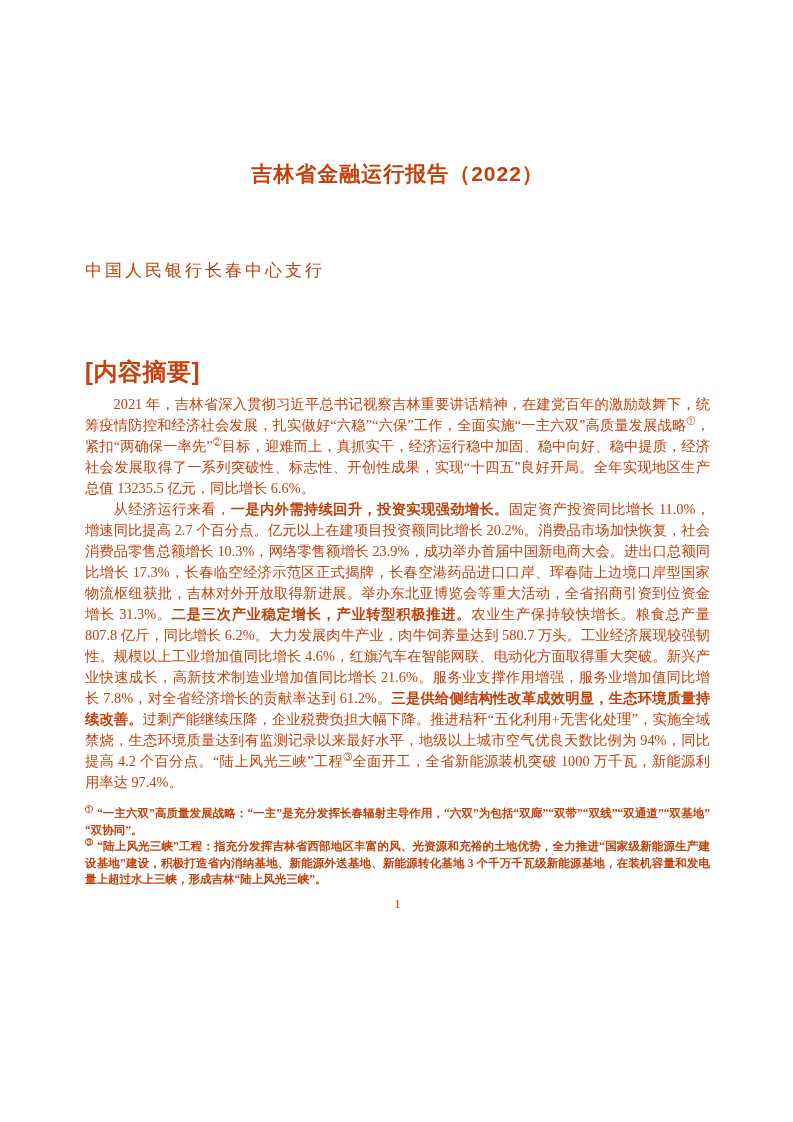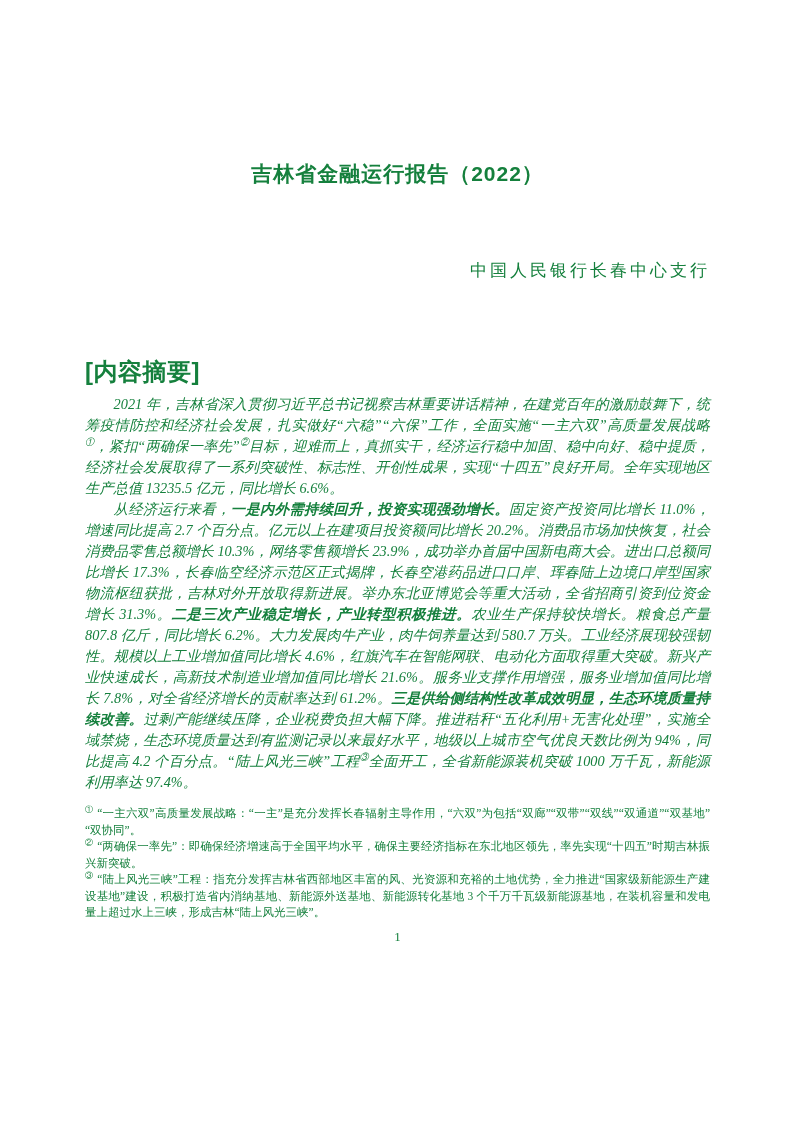--- a/index.html
+++ b/index.html
@@ -6,38 +6,38 @@
     margin: 0;
     padding: 0;
     background: #ffffff;
   }
   .page {
     position: relative;
     width: 793px;
     height: 1122px;
     margin: 0 auto;
     background: #ffffff;
-    color: #15803d;
+    color: #c2410c;
     box-sizing: border-box;
     padding: 160px 83px 0 85px;
     font-family: "Liberation Serif", "DejaVu Serif", serif;
     overflow: hidden;
   }
   .doc-title {
     margin: 0;
     text-align: center;
     font-family: "Liberation Sans", "DejaVu Sans", sans-serif;
     font-weight: bold;
     font-size: 21px;
     line-height: 28px;
     letter-spacing: 1px;
   }
   .author-block {
     margin-top: 72px;
-    text-align: right;
+    text-align: left;
   }
   .author-line {
     margin: 0 0 19px 0;
     font-size: 17px;
     line-height: 22px;
     letter-spacing: 3px;
     font-weight: 500;
   }
   .section-heading {
     margin: 78px 0 0 0;
@@ -49,38 +49,38 @@
   }
   .body-text {
     margin-top: 10px;
   }
   .body-text p.para {
     margin: 0;
     font-size: 14.3px;
     line-height: 21px;
     text-align: justify;
     text-indent: 2em;
-    font-style: italic;
   }
   .body-text .b {
     font-weight: bold;
   }
   sup.fn-ref {
     font-size: 9px;
     line-height: 0;
     vertical-align: super;
   }
   .footnotes {
     margin-top: 12px;
   }
   .footnotes p.footnote {
     margin: 0;
     font-size: 11.5px;
     line-height: 16.5px;
     text-align: justify;
+    font-weight: bold;
   }
   .footnotes sup.fn-marker {
     font-size: 8px;
     line-height: 0;
     vertical-align: super;
     margin-right: 4px;
   }
   .page-number {
     margin-top: 7px;
     text-align: center;
@@ -101,19 +101,18 @@
 
   <h2 class="section-heading">[内容摘要]</h2>
 
   <div class="body-text" id="paragraphs">
       <p class="para"><span>2021 年，吉林省深入贯彻习近平总书记视察吉林重要讲话精神，在建党百年的激励鼓舞下，统筹疫情防控和经济社会发展，扎实做好“六稳”“六保”工作，全面实施“一主六双”高质量发展战略</span><sup class="fn-ref">①</sup><span>，紧扣“两确保一率先”</span><sup class="fn-ref">②</sup><span>目标，迎难而上，真抓实干，经济运行稳中加固、稳中向好、稳中提质，经济社会发展取得了一系列突破性、标志性、开创性成果，实现“十四五”良好开局。全年实现地区生产总值 13235.5 亿元，同比增长 6.6%。</span></p>
       <p class="para"><span>从经济运行来看，</span><span class="b">一是内外需持续回升，投资实现强劲增长。</span><span>固定资产投资同比增长 11.0%，增速同比提高 2.7 个百分点。亿元以上在建项目投资额同比增长 20.2%。消费品市场加快恢复，社会消费品零售总额增长 10.3%，网络零售额增长 23.9%，成功举办首届中国新电商大会。进出口总额同比增长 17.3%，长春临空经济示范区正式揭牌，长春空港药品进口口岸、珲春陆上边境口岸型国家物流枢纽获批，吉林对外开放取得新进展。举办东北亚博览会等重大活动，全省招商引资到位资金增长 31.3%。</span><span class="b">二是三次产业稳定增长，产业转型积极推进。</span><span>农业生产保持较快增长。粮食总产量 807.8 亿斤，同比增长 6.2%。大力发展肉牛产业，肉牛饲养量达到 580.7 万头。工业经济展现较强韧性。规模以上工业增加值同比增长 4.6%，红旗汽车在智能网联、电动化方面取得重大突破。新兴产业快速成长，高新技术制造业增加值同比增长 21.6%。服务业支撑作用增强，服务业增加值同比增长 7.8%，对全省经济增长的贡献率达到 61.2%。</span><span class="b">三是供给侧结构性改革成效明显，生态环境质量持续改善。</span><span>过剩产能继续压降，企业税费负担大幅下降。推进秸秆“五化利用+无害化处理”，实施全域禁烧，生态环境质量达到有监测记录以来最好水平，地级以上城市空气优良天数比例为 94%，同比提高 4.2 个百分点。“陆上风光三峡”工程</span><sup class="fn-ref">③</sup><span>全面开工，全省新能源装机突破 1000 万千瓦，新能源利用率达 97.4%。</span></p>
     </div>
 
   <div class="footnotes" id="footnotes">
       <p class="footnote"><sup class="fn-marker">①</sup><span>“一主六双”高质量发展战略：“一主”是充分发挥长春辐射主导作用，“六双”为包括“双廊”“双带”“双线”“双通道”“双基地”“双协同”。</span></p>
-      <p class="footnote"><sup class="fn-marker">②</sup><span>“两确保一率先”：即确保经济增速高于全国平均水平，确保主要经济指标在东北地区领先，率先实现“十四五”时期吉林振兴新突破。</span></p>
       <p class="footnote"><sup class="fn-marker">③</sup><span>“陆上风光三峡”工程：指充分发挥吉林省西部地区丰富的风、光资源和充裕的土地优势，全力推进“国家级新能源生产建设基地”建设，积极打造省内消纳基地、新能源外送基地、新能源转化基地 3 个千万千瓦级新能源基地，在装机容量和发电量上超过水上三峡，形成吉林“陆上风光三峡”。</span></p>
     </div>
 
   <div class="page-number">1</div>
 
 </div>
 
 </body></html>

